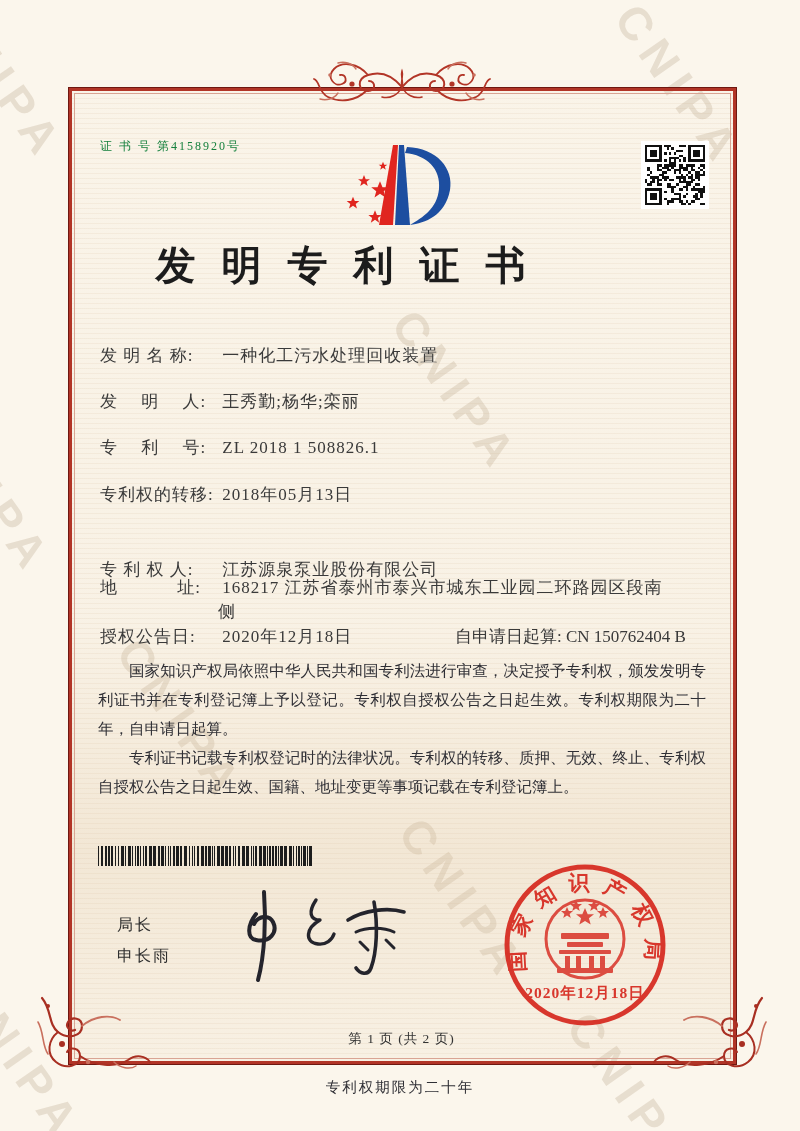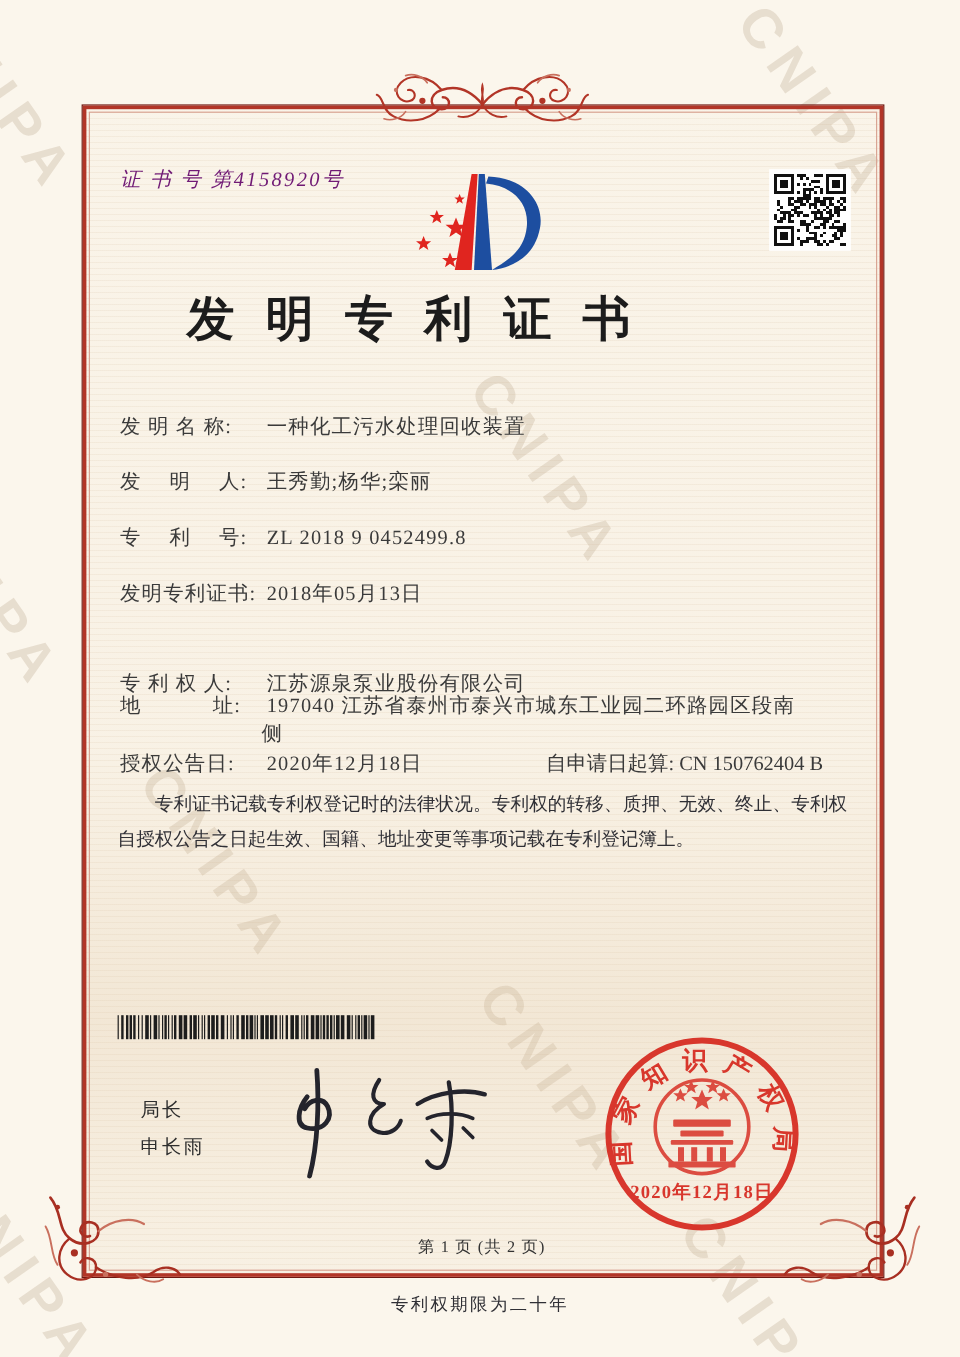--- a/index.html
+++ b/index.html
@@ -30,21 +30,21 @@
   .frame::before{
     content:"";position:absolute;left:0px;top:0px;right:0px;bottom:0px;
     border:3px solid #b23527;pointer-events:none;
   }
   .frame::after{
     content:"";position:absolute;left:5px;top:5px;right:5px;bottom:5px;
     border:1px solid #d9a493;pointer-events:none;
   }
   
   .cert-no{
-    left:100px;top:138px;font-size:17px;letter-spacing:2px;color:#701a75;z-index:5;font-style:italic;
+    left:100px;top:138px;font-size:12px;letter-spacing:2px;color:#15803d;z-index:5;
   }
   .qr-box{
     left:641px;top:141px;width:68px;height:68px;background:#ffffff;z-index:5;
     display:flex;align-items:center;justify-content:center;
   }
   .logo-box{left:333px;top:133px;width:130px;height:105px;z-index:5;}
   .title{
     left:68px;top:238px;width:545px;text-align:center;
     font-size:40px;font-weight:600;color:#1c1c1c;
     letter-spacing:26px;text-indent:26px;z-index:5;white-space:nowrap;
@@ -465,45 +465,46 @@
   <div class="field-row" style="top:344px">
     <span class="field-label">发 明 名 称:</span>
     <span class="field-value">一种化工污水处理回收装置</span>
   </div>
   <div class="field-row" style="top:390px">
     <span class="field-label">发　 明　 人:</span>
     <span class="field-value">王秀勤;杨华;栾丽</span>
   </div>
   <div class="field-row" style="top:436px">
     <span class="field-label">专　 利　 号:</span>
-    <span class="field-value">ZL 2018 9 0452499.8</span>
+    <span class="field-value">ZL 2018 1 508826.1</span>
   </div>
   <div class="field-row" style="top:483px">
-    <span class="field-label">发明专利证书:</span>
+    <span class="field-label">专利权的转移:</span>
     <span class="field-value">2018年05月13日</span>
   </div>
   <div class="field-row" style="top:558px">
     <span class="field-label">专 利 权 人:</span>
     <span class="field-value">江苏源泉泵业股份有限公司</span>
   </div>
   <div class="field-row" style="top:576px">
     <span class="field-label">地　　　 址:</span>
-    <span class="field-value">197040 江苏省泰州市泰兴市城东工业园二环路园区段南</span>
+    <span class="field-value">168217 江苏省泰州市泰兴市城东工业园二环路园区段南</span>
   </div>
   <div class="abs addr-line2">侧</div>
   <div class="field-row" style="top:625px">
     <span class="field-label">授权公告日:</span>
     <span class="field-value">2020年12月18日</span>
   </div>
   <div class="grant-no-pair">
     <span>自申请日起算:</span>
     <span>CN 150762404 B</span>
   </div>
 
   <div class="abs body-text">
+    <p>国家知识产权局依照中华人民共和国专利法进行审查，决定授予专利权，颁发发明专利证书并在专利登记簿上予以登记。专利权自授权公告之日起生效。专利权期限为二十年，自申请日起算。</p>
     <p>专利证书记载专利权登记时的法律状况。专利权的转移、质押、无效、终止、专利权自授权公告之日起生效、国籍、地址变更等事项记载在专利登记簿上。</p>
   </div>
 
   <div class="abs barcode" id="barcode">
       <div class="bar" style="width:1px"></div>
       <div class="sp" style="width:2px"></div>
       <div class="bar" style="width:2px"></div>
       <div class="sp" style="width:2px"></div>
       <div class="bar" style="width:2px"></div>
       <div class="sp" style="width:1px"></div>

